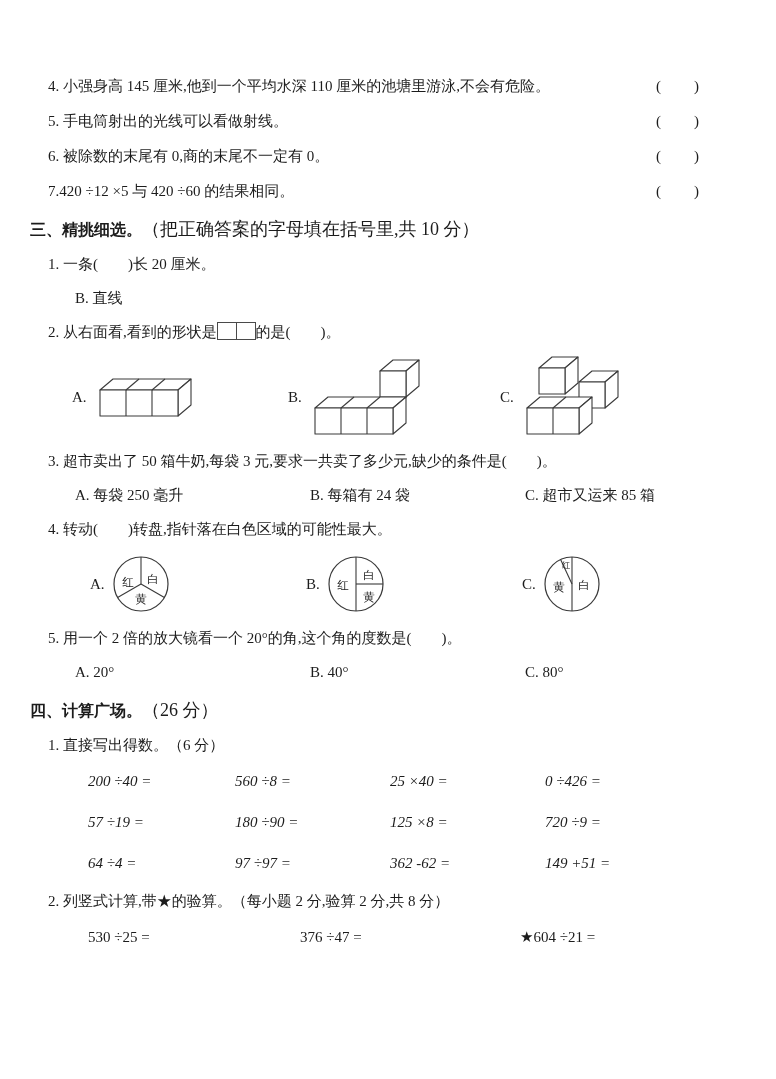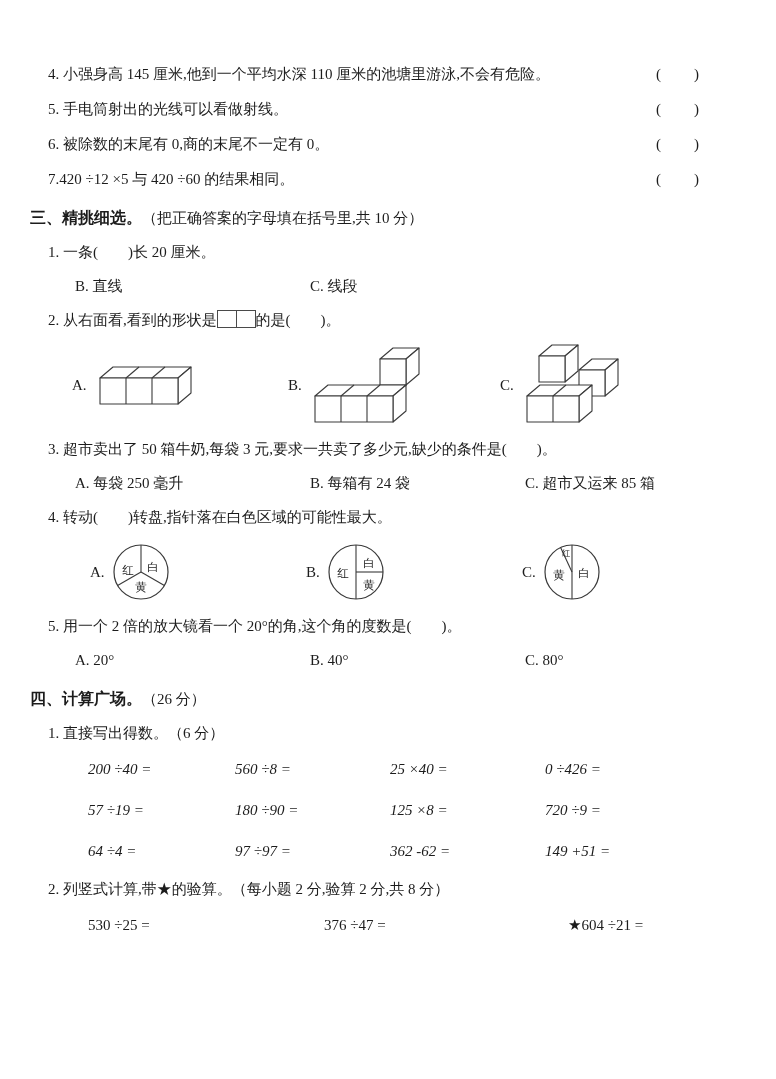--- a/index.html
+++ b/index.html
@@ -4,43 +4,43 @@
 <style>
   html,body { margin:0; padding:0; background:#ffffff; }
   body { width:776px; height:1079px; overflow:hidden; }
   .page {
     box-sizing:border-box; width:776px; height:1079px;
     padding:64px 30px 0 30px;
     font-family:"Liberation Serif","DejaVu Serif",serif;
     font-size:15px; color:#1c1c1c; line-height:21px;
   }
   
-  .tf-row { display:flex; align-items:flex-end; padding-left:18px; margin-bottom:14px; }
+  .tf-row { display:flex; align-items:flex-end; padding-left:18px; margin-bottom:14px;margin-top:12px; }
   .tf-text { flex:1; }
   .tf-paren { margin-right:46px; letter-spacing:1px; white-space:pre; }
   
   .sec-head { margin:17px 0 13px 0; }
   .sec-title { font-weight:700; font-family:"Liberation Sans","DejaVu Sans",sans-serif; font-size:16px; }
-  .sec-note { font-size:15px;font-family:Liberation Serif, serif; }
+  .sec-note { font-size:18px;font-family:Liberation Serif, serif; }
   
   .q-line { padding-left:18px; margin:13px 0; }
   .opt-row { display:grid; grid-template-columns:235px 215px 1fr; padding-left:45px; margin:13px 0; }
   .opt { white-space:nowrap; }
   
   .fig-row { display:grid; grid-template-columns:216px 212px 1fr; padding-left:42px; margin:6px 0 10px 0; }
   .fig-cell { display:flex; align-items:center; }
   .fig-label { margin-right:5px; }
   .spin-row { display:grid; grid-template-columns:216px 216px 1fr; padding-left:60px; margin:6px 0 8px 0; }
   .spin-cell { display:flex; align-items:center; }
   
   .sq { display:inline-block; width:18px; height:16px; border:1.2px solid #4a4a4a; background:#fff; vertical-align:-3px; }
   .sq + .sq { margin-left:-1.2px; }
   
   .calc-grid { display:grid; grid-template-columns:147px 155px 155px 1fr; padding-left:58px; row-gap:20px; margin:15px 0 17px 0;font-style:italic; }
-  .vert-row { display:grid; grid-template-columns:212px 220px 1fr; padding-left:58px; margin:15px 0;gap:24px; }
+  .vert-row { display:grid; grid-template-columns:212px 220px 1fr; padding-left:58px; margin:15px 0; }
   
   svg .face { fill:#ffffff; stroke:#3a3a3a; stroke-width:1.1; stroke-linejoin:round; }
   svg .edge { stroke:#3a3a3a; stroke-width:1.1; fill:none; }
   svg .circ { fill:#ffffff; stroke:#3a3a3a; stroke-width:1.2; }
   svg text { fill:#222; font-family:"Liberation Serif","DejaVu Serif",serif; font-size:11.5px; }
   svg text.small { font-size:8.5px; }
 </style>
 </head>
 <body>
 
@@ -65,21 +65,20 @@
     </div>
   </div>
 
   <div class="sec-head">
     <span class="sec-title">三、精挑细选。</span><span class="sec-note">（把正确答案的字母填在括号里,共 10 分）</span>
   </div>
 
   <div class="q-line">1. 一条(　　)长 20 厘米。</div>
   <div class="opt-row">
     <span class="opt">B. 直线</span>
-    <span class="opt">C. 线段</span>
   </div>
 
   <div class="q-line">
     <span>2. 从右面看,看到的形状是</span><span class="sq"></span><span class="sq"></span><span>的是(　　)。</span>
   </div>
 
   <div class="fig-row">
     <div class="fig-cell">
       <span class="fig-label">A.</span>
       <svg width="104" height="50" viewBox="0 0 104 50">

